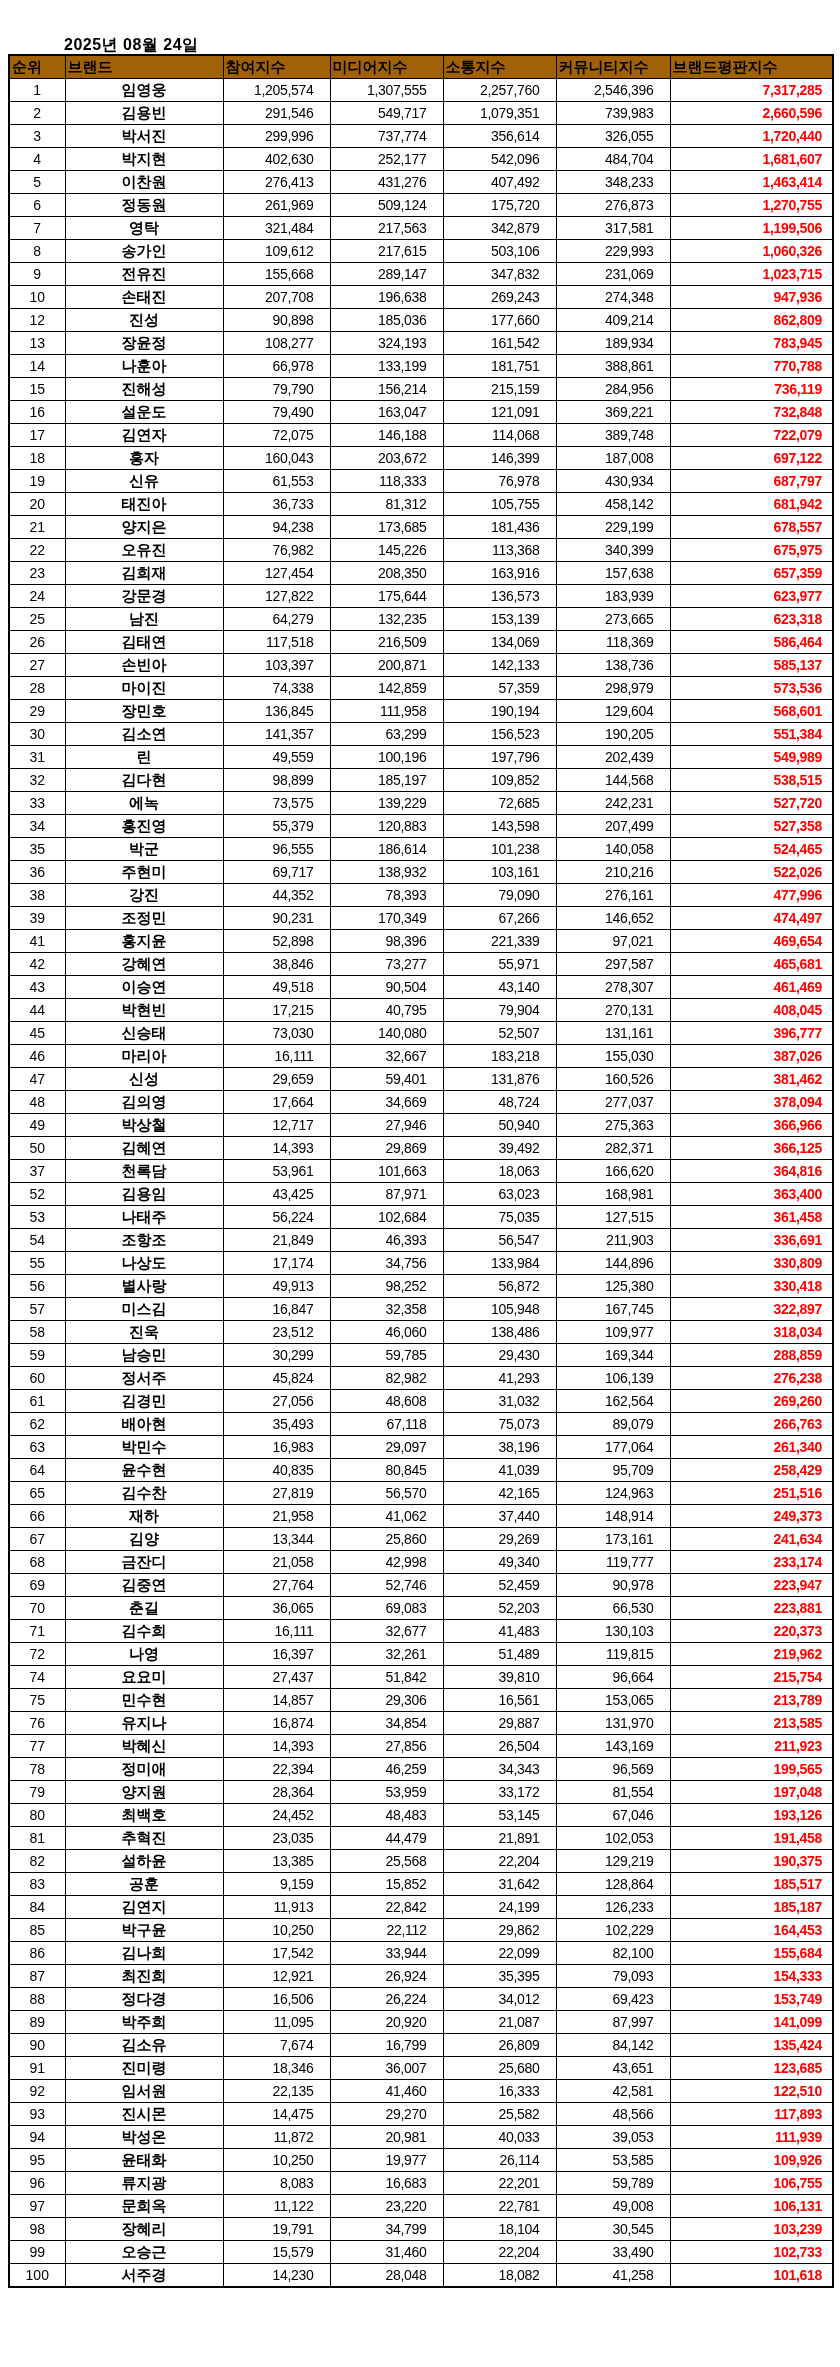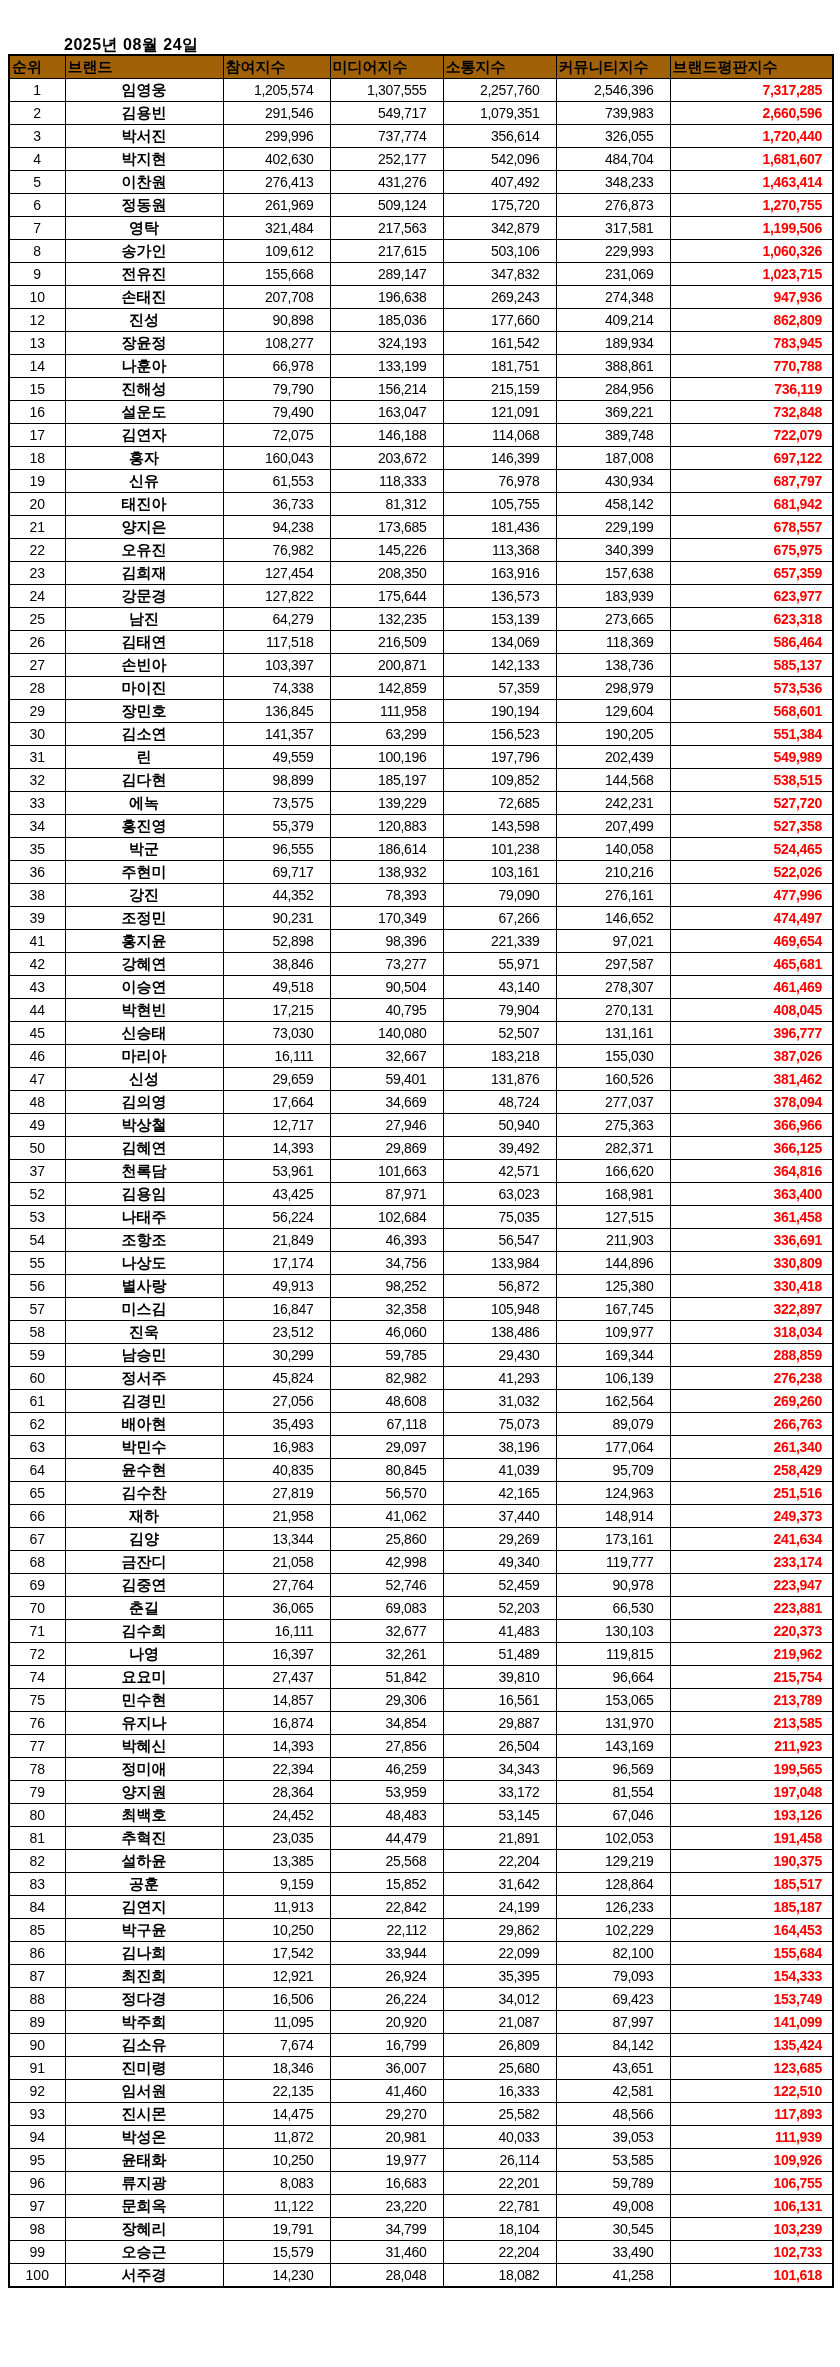--- a/index.html
+++ b/index.html
@@ -476,21 +476,21 @@
         <td class="num">29,869</td>
         <td class="num">39,492</td>
         <td class="num">282,371</td>
         <td class="total">366,125</td>
       </tr>
       <tr>
         <td class="rank">37</td>
         <td class="brand">천록담</td>
         <td class="num">53,961</td>
         <td class="num">101,663</td>
-        <td class="num">42,571</td>
+        <td class="num">18,063</td>
         <td class="num">166,620</td>
         <td class="total">364,816</td>
       </tr>
       <tr>
         <td class="rank">52</td>
         <td class="brand">김용임</td>
         <td class="num">43,425</td>
         <td class="num">87,971</td>
         <td class="num">63,023</td>
         <td class="num">168,981</td>

